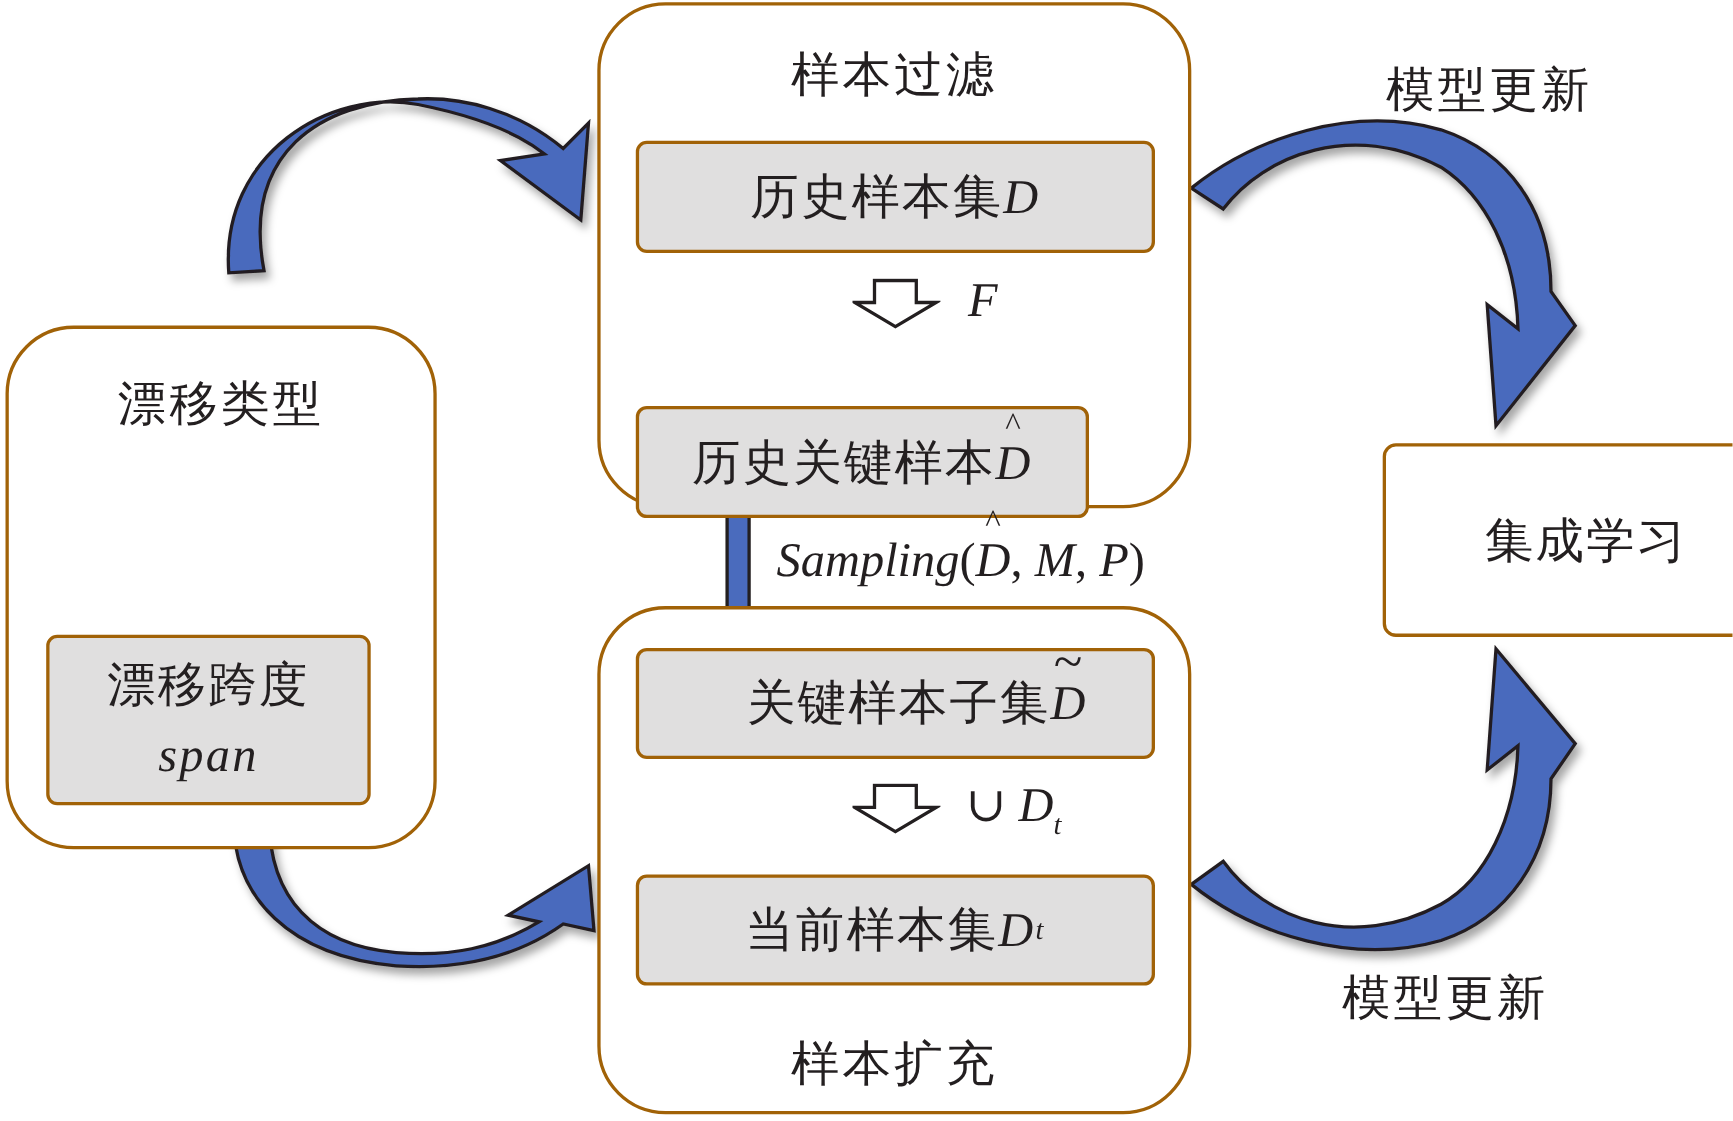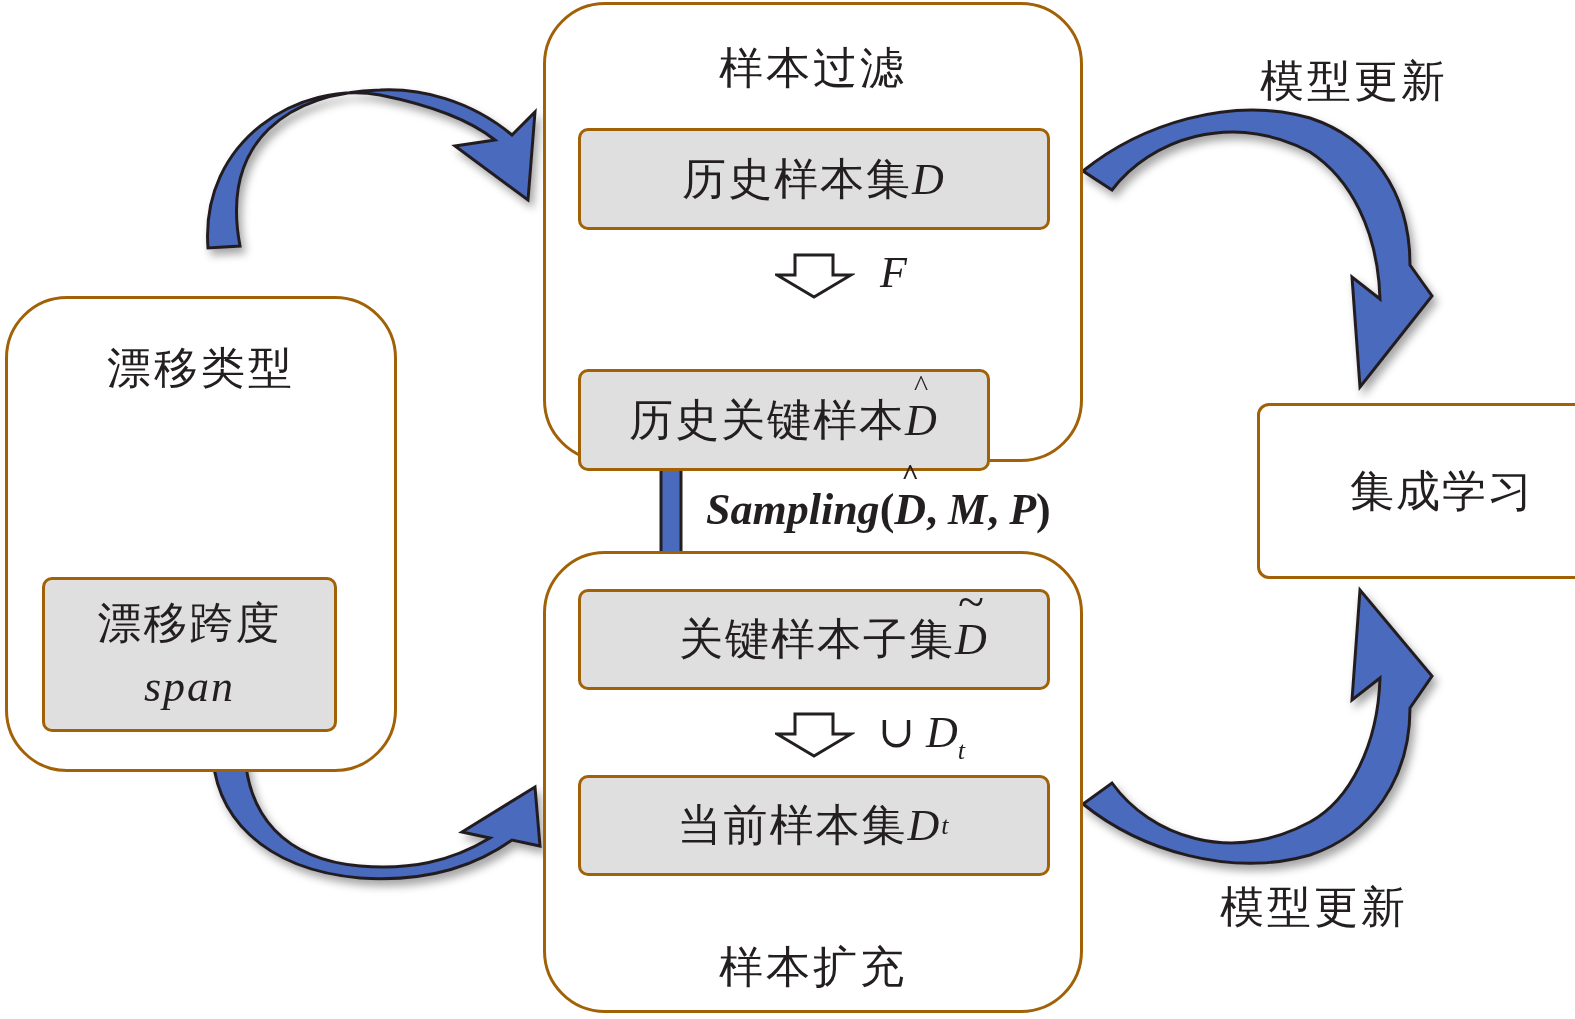--- a/index.html
+++ b/index.html
@@ -62,37 +62,37 @@
   <svg style="position:absolute; left:229px; top:248px;" width="80" height="48">
     <path d="M 20 2 L 58 2 L 58 22 L 76 22 L 39 44 L 2 22 L 20 22 Z" fill="#ffffff" stroke="#231f20" stroke-width="3"></path>
   </svg>
   <div class="label math" style="left:334px; top:242px; font-size:44px;">F</div>
   <div class="box inner" style="left:32px; top:320px; width:412px; height:102px;margin-top:44px;">
     <span>历史关键样本</span>
       <span class="math hat"><span class="acc">^</span><span>D</span></span>
   </div>
 </div>
 
-<div class="label" style="left:706px; top:484px; font-size:44px; font-family:'Liberation Serif', serif;font-weight:bold;">
+<div class="label" style="left:706px; top:484px; font-size:44px; font-family:'Liberation Serif', serif;">
   <span class="math">Sampling</span><span class="math-up">(</span><span class="math hat"><span class="acc">^</span><span>D</span></span><span class="math-up">, </span><span class="math">M</span><span class="math-up">, </span><span class="math">P</span><span class="math-up">)</span>
 </div>
 
 <div class="box group" style="left:543px; top:551px; width:540px; height:462px;">
   <div class="box inner" style="left:32px; top:35px; width:472px; height:101px;padding-left:40px;">
     <span>关键样本子集</span>
       <span class="math hat tilde"><span class="acc">~</span><span>D</span></span>
   </div>
   <svg style="position:absolute; left:229px; top:158px;" width="80" height="48">
     <path d="M 20 2 L 58 2 L 58 22 L 76 22 L 39 44 L 2 22 L 20 22 Z" fill="#ffffff" stroke="#231f20" stroke-width="3"></path>
   </svg>
   <div class="label" style="left:332px; top:152px; font-size:44px; font-family:'Liberation Serif', serif;">
     <span class="math-up">∪</span>
     <span class="math">D</span><sub class="math">t</sub>
   </div>
-  <div class="box inner" style="left:32px; top:221px; width:472px; height:101px;">
+  <div class="box inner" style="left:32px; top:241px; width:472px; height:101px;">
     <span>当前样本集</span>
       <span class="math">D</span>
       <sub class="math">t</sub>
   </div>
   <div class="title" style="left:0; right:0; top:384px;">样本扩充</div>
 </div>
 
 <div class="box inner" style="left:1257px; top:403px; width:370px; height:176px; background:#ffffff; border-radius:12px;">
   <span>集成学习</span>
 </div>

